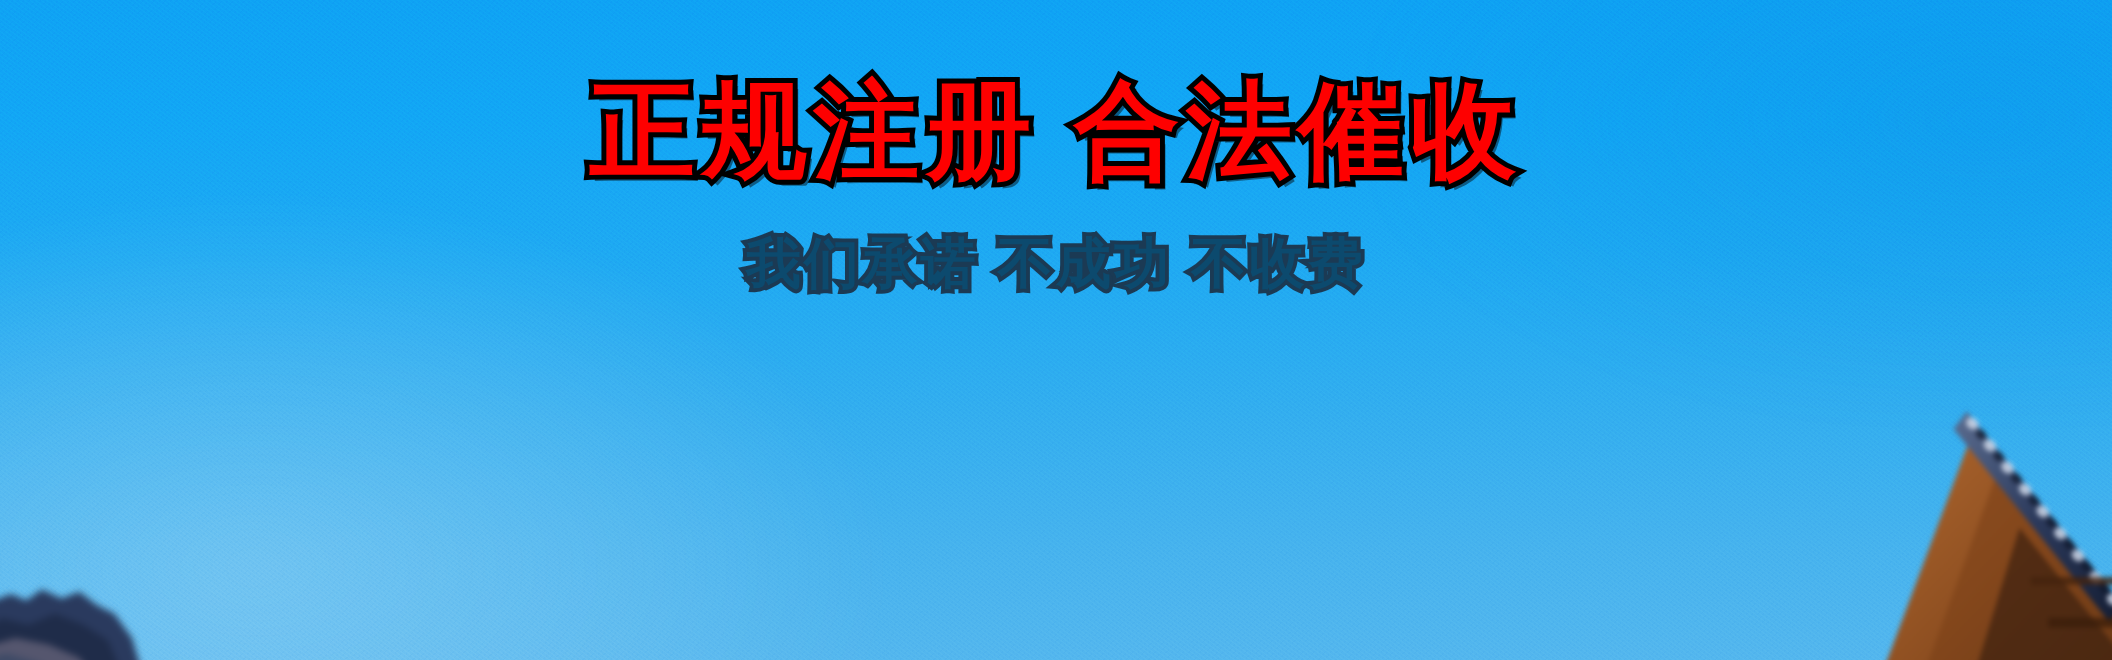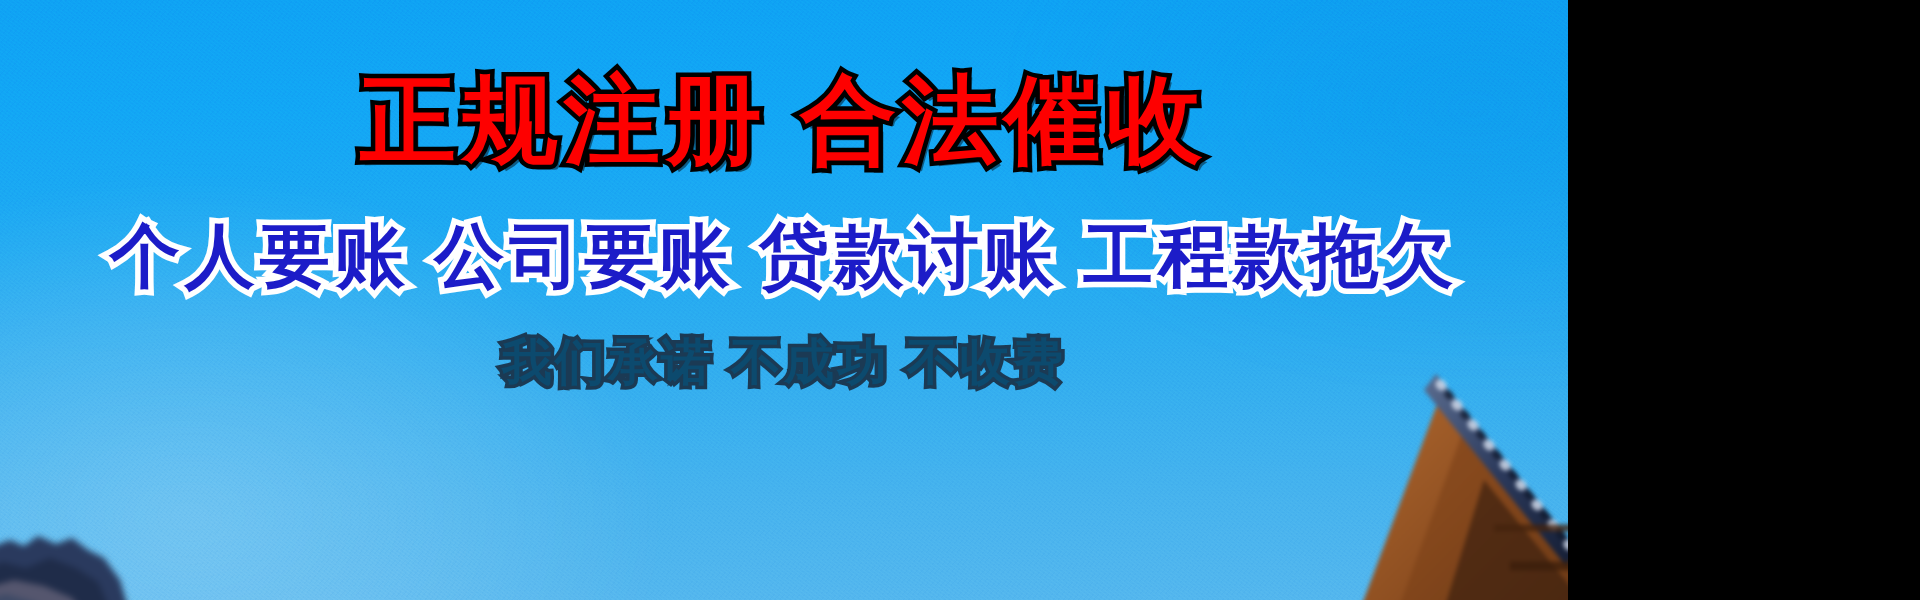--- a/index.html
+++ b/index.html
@@ -7,21 +7,21 @@
     margin: 0;
     padding: 0;
     background: #000;
   }
   body {
     font-family: "Liberation Sans", "DejaVu Sans", sans-serif;
   }
 
   #banner {
     position: relative;
-    width: 1568px;
+    width: 1920px;
     height: 600px;
     overflow: hidden;
     background: #13a6f5;
     user-select: none;
   }
 
   
   .sky-base {
     position: absolute;
     inset: 0;
@@ -194,17 +194,16 @@
       <ellipse cx="297" cy="155" rx="5" ry="4" transform="rotate(39 297 155)"></ellipse>
       <ellipse cx="313" cy="175" rx="5" ry="4" transform="rotate(39 313 175)"></ellipse>
     </g>
 
     <path d="M246 168 L330 168" stroke="#43230e" stroke-width="7" fill="none" opacity="0.8"></path>
     <path d="M262 206 L330 206" stroke="#3a1d0b" stroke-width="9" fill="none" opacity="0.75"></path>
   </svg>
 
   <div class="text-layer">
     <div class="headline">正规注册 合法催收</div>
-    <div class="subline">个人要账 公司要账 贷款讨账 工程款拖欠</div>
     <div class="tagline">我们承诺 不成功 不收费</div>
   </div>
 
 </div>
 
 </body></html>

